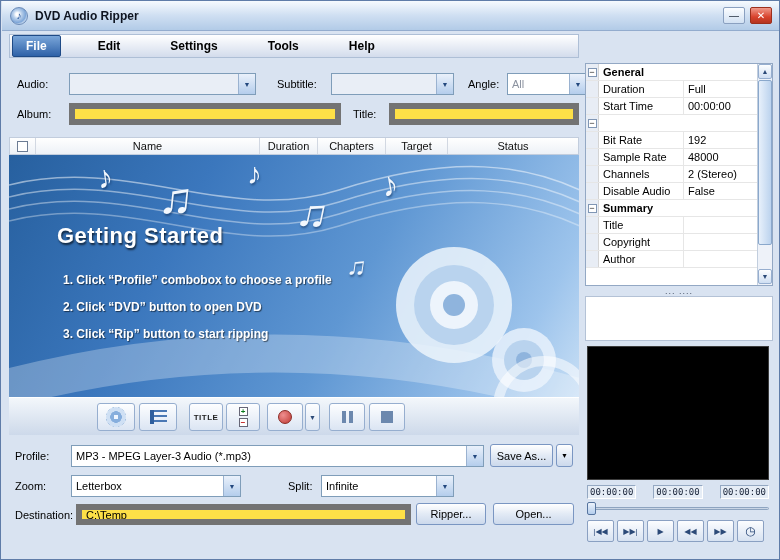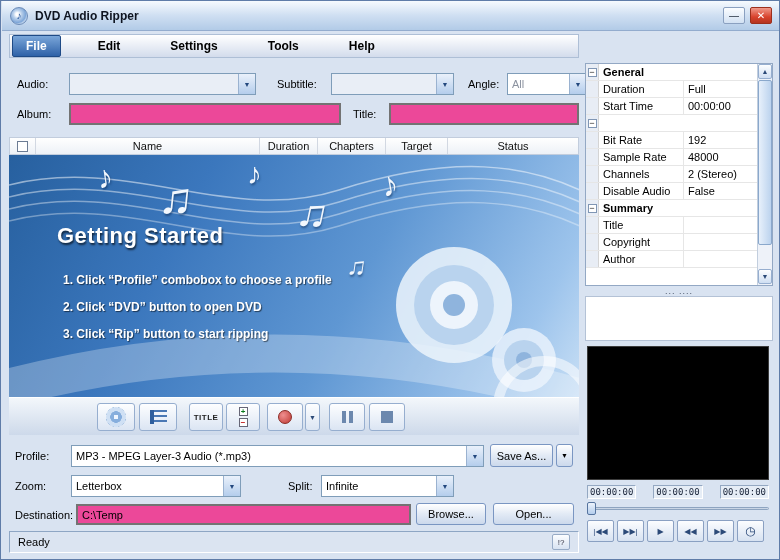--- a/index.html
+++ b/index.html
@@ -31,21 +31,21 @@
   label.fl { position:absolute; font-size:11px; color:#000; }
 
   
   .combo { position:absolute; height:22px; border:1px solid #7f9db9; background:#fff; display:flex; }
   .combo .val { flex:1; font-size:11px; padding:4px 4px 0 4px; white-space:nowrap; overflow:hidden; color:#000; }
   .combo.empty { background:#e9eef6; }
   .combo.dim .val { color:#8c93a0; }
   .combo .arrow { width:17px; border-left:1px solid #9ab2d0;
     background:linear-gradient(#eaf1fb,#b4cdec); color:#23487e; font-size:7px;
     display:flex; align-items:center; justify-content:center; }
-  .textbox { position:absolute; height:22px; border:2px solid #737373; background:#ec4899;
+  .textbox { position:absolute; height:22px; border:6px solid #737373; background:#fde047;
     font-size:11px; padding:0 4px; font-family:"Liberation Sans",sans-serif; color:#000; }
 
   
   .thead { position:absolute; left:8px; top:136px; width:570px; height:18px;
     background:linear-gradient(#ffffff,#edf1f7); border:1px solid #c2cddd; display:flex; }
   .th { border-right:1px solid #d2d8e2; display:flex; align-items:center; justify-content:center;
     font-size:11px; color:#101010; }
   .checkbox { width:11px; height:11px; border:1px solid #6c7c94; background:#fff; }
 
   
@@ -260,27 +260,23 @@
     <span class="arrow">▼</span>
   </div>
   <label class="fl" style="left:287px; top:479px;">Split:</label>
   <div class="combo" style="left:320px; top:474px; width:133px;">
     <span class="val">Infinite</span>
     <span class="arrow">▼</span>
   </div>
 
   <label class="fl" style="left:14px; top:508px;">Destination:</label>
   <input class="textbox" style="left: 75px; top: 503px; width: 335px; height: 21px;" value="C:\Temp">
-  <div class="btn" style="left:415px; top:502px; width:70px; height:22px;">Browse...</div>
+  <div class="btn" style="left:415px; top:502px; width:70px; height:22px;">Ripper...</div>
   <div class="btn" style="left:492px; top:502px; width:81px; height:22px;">Open...</div>
 
-  <div class="statusbar">
-    <span>Ready</span>
-    <span class="status-help">!?</span>
-  </div>
 
   <div class="propgrid">
     <div class="pg-rows">
       <div class="pg-row">
         <span class="pg-margin">
             <span class="collapse-box">−</span>
           </span>
         <span class="pg-section-label">General</span>
       </div>
       <div class="pg-row">

